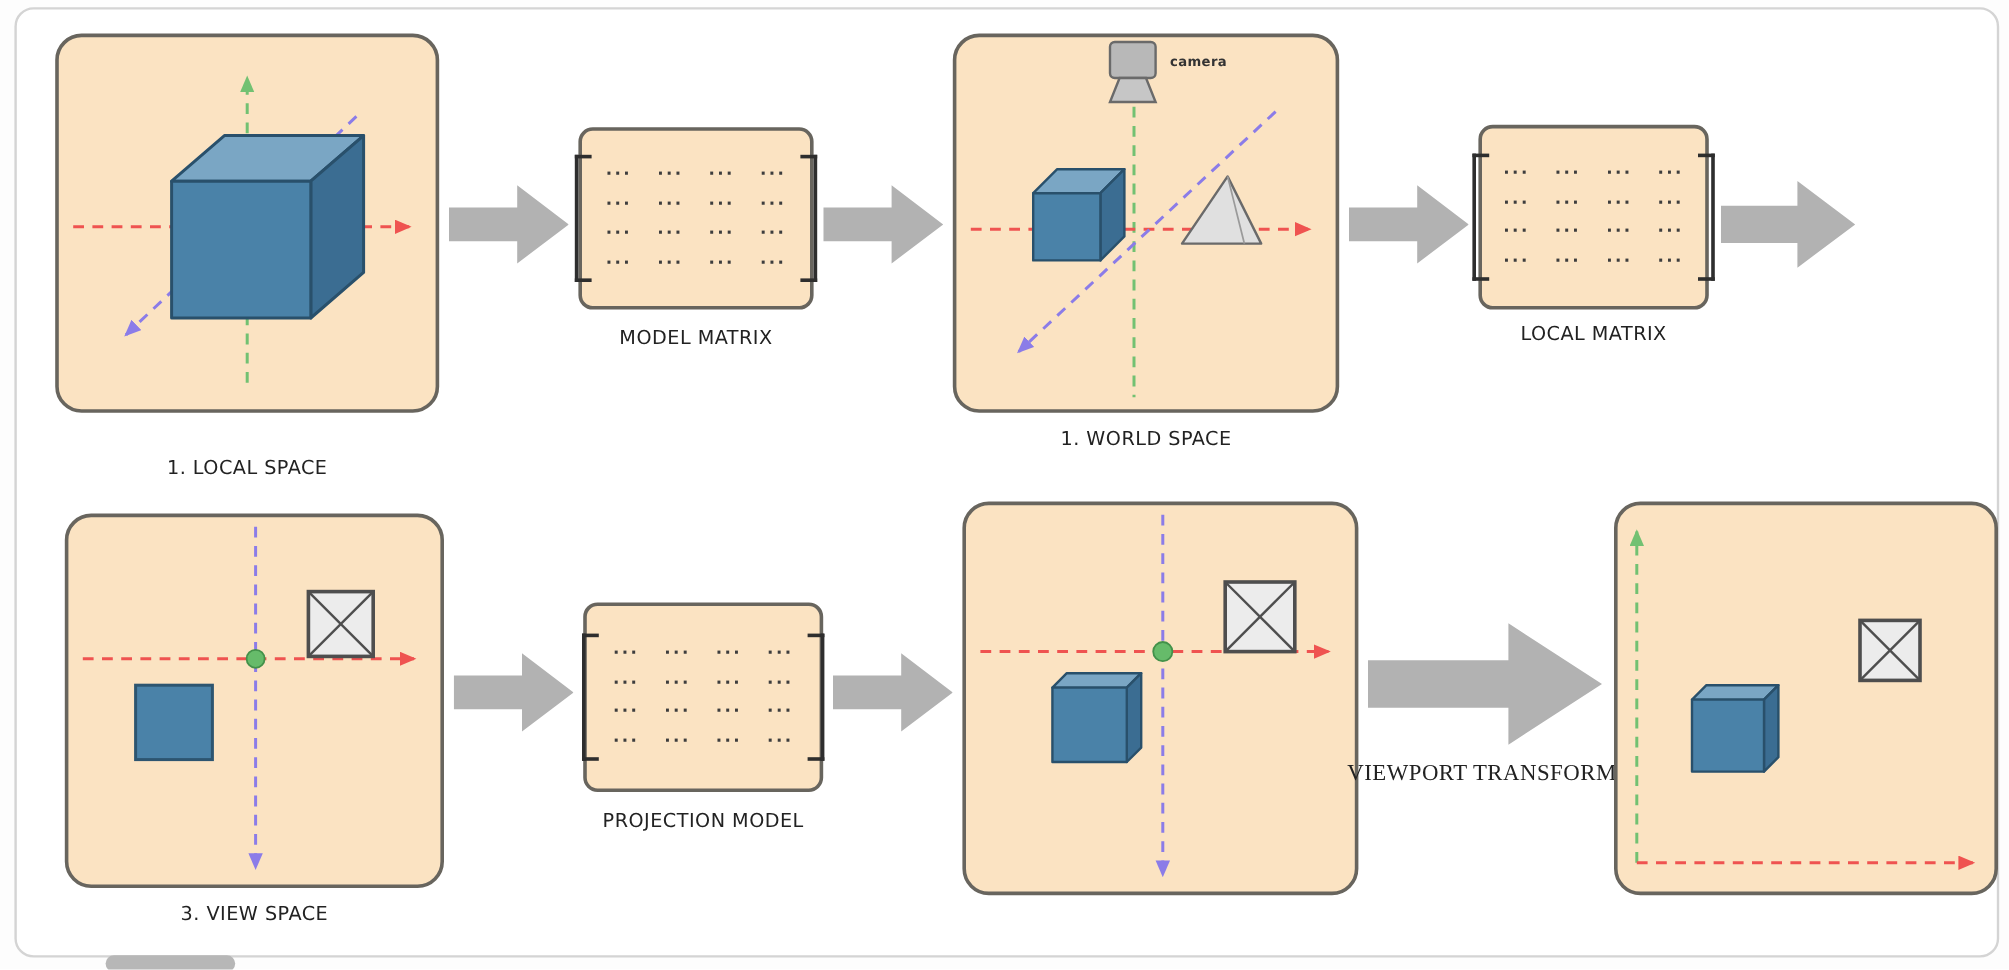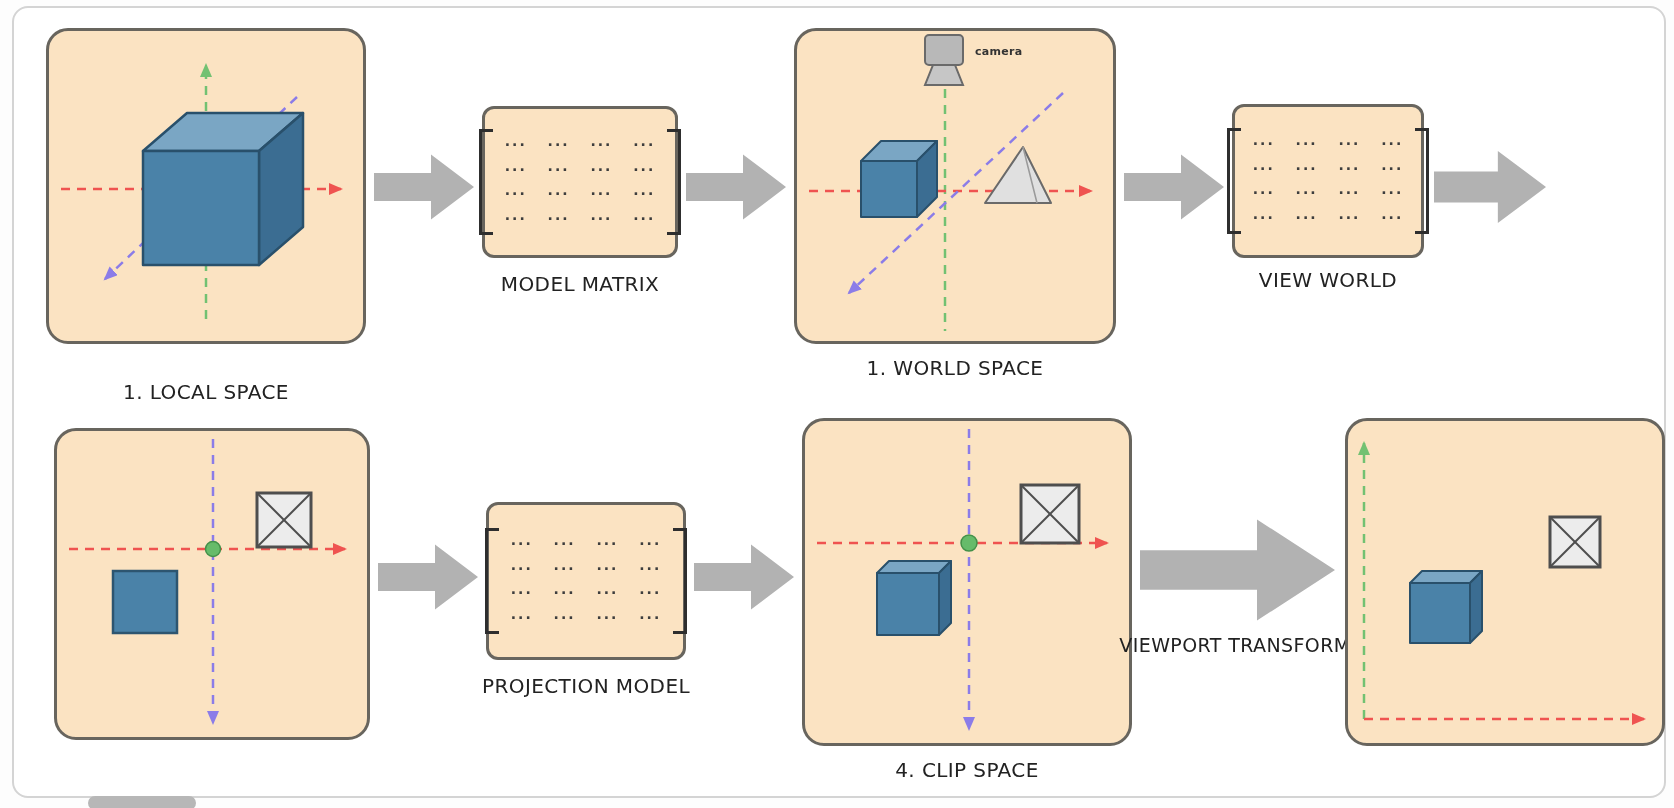--- a/index.html
+++ b/index.html
@@ -23,21 +23,21 @@
   .matrix-inner{display:flex;align-items:stretch;}
   .bracket{width:11px;}
   .bracket.left{border:3px solid #2e2e2e;border-right:none;}
   .bracket.right{border:3px solid #2e2e2e;border-left:none;}
   .dots{padding:4px 12px;text-align:center;}
   .dots div{
     font-size:14px;font-weight:bold;letter-spacing:2px;word-spacing:14px;
     color:#3d3d3d;line-height:1.75;white-space:pre;
   }
   .label{
-    position:absolute;font-size:20px;letter-spacing:0.4px;color:#222;
+    position:absolute;font-size:16px;letter-spacing:0.4px;color:#222;
     text-align:center;
   }
   .block-arrow{
     position:absolute;background:#b2b2b2;
     clip-path:polygon(0 31%,57% 31%,57% 6%,100% 50%,57% 94%,57% 69%,0 69%);
   }
   .camera-label{
     position:absolute;font-size:11px;font-weight:bold;color:#333;letter-spacing:0.3px;
   }
   .scroll-thumb{
@@ -128,37 +128,38 @@
       <div class="bracket left"></div>
       <div class="dots">
         <div>··· ··· ··· ···</div>
         <div>··· ··· ··· ···</div>
         <div>··· ··· ··· ···</div>
         <div>··· ··· ··· ···</div>
       </div>
       <div class="bracket right"></div>
     </div>
   </div>
-  <div class="label" style="left:1208px;top:268px;width:240px;">VIEW WORLD</div>
+  <div class="label" style="left:1208px;top:268px;width:240px;">LOCAL MATRIX</div>
 
   <div class="block-arrow" style="left:1434px;top:146px;width:112px;height:82px;"></div>
 
   <div class="panel" style="left:54px;top:428px;width:316px;height:312px;">
     <svg width="310" height="306" viewBox="0 0 310 306">
       <line x1="156" y1="8" x2="156" y2="292" stroke="#8b7ce8" stroke-width="2.5" stroke-dasharray="9 7" marker-end="url(#m-purple)"></line>
       <line x1="12" y1="118" x2="288" y2="118" stroke="#ef5350" stroke-width="2.5" stroke-dasharray="9 7" marker-end="url(#m-red)"></line>
       <circle cx="156" cy="118" r="7.5" fill="#66bb6a" stroke="#43914a" stroke-width="1.5"></circle>
       <g stroke="#4e4e4e">
         <rect x="200" y="62" width="54" height="54" fill="#ececec" stroke-width="3"></rect>
         <line x1="200" y1="62" x2="254" y2="116" stroke-width="2"></line>
         <line x1="254" y1="62" x2="200" y2="116" stroke-width="2"></line>
       </g>
       <rect x="56" y="140" width="64" height="62" fill="#4a82a8" stroke="#2d5570" stroke-width="2.5"></rect>
     </svg>
   </div>
+  <div class="label" style="left:54px;top:752px;width:316px;">3. VIEW SPACE</div>
 
   <div class="block-arrow" style="left:378px;top:540px;width:100px;height:74px;"></div>
 
   <div class="matrix-box" style="left:486px;top:502px;width:200px;height:158px;">
     <div class="matrix-inner">
       <div class="bracket left"></div>
       <div class="dots">
         <div>··· ··· ··· ···</div>
         <div>··· ··· ··· ···</div>
         <div>··· ··· ··· ···</div>
@@ -181,24 +182,23 @@
         <line x1="216" y1="64" x2="274" y2="122" stroke-width="2"></line>
         <line x1="274" y1="64" x2="216" y2="122" stroke-width="2"></line>
       </g>
       <g stroke="#29506b" stroke-width="2" stroke-linejoin="round">
         <polygon points="72,152 84,140 146,140 134,152" fill="#7aa6c4"></polygon>
         <polygon points="134,152 146,140 146,202 134,214" fill="#3b6d92"></polygon>
         <polygon points="72,152 72,214 134,214 134,152" fill="#4a82a8"></polygon>
       </g>
     </svg>
   </div>
-  <div class="label" style="left:802px;top:758px;width:330px;">4. CLIP SPACE</div>
 
   <div class="block-arrow" style="left:1140px;top:515px;width:195px;height:110px;clip-path:polygon(0 32%,60% 32%,60% 4%,100% 50%,60% 96%,60% 68%,0 68%);"></div>
-  <div class="label" style="left:1085px;top:634px;width:300px;font-size:19px;">VIEWPORT TRANSFORM</div>
+  <div class="label" style="left:1085px;top:634px;width:300px;font-size:19px;font-family:Liberation Serif, serif;">VIEWPORT TRANSFORM</div>
 
   <div class="panel" style="left:1345px;top:418px;width:320px;height:328px;">
     <svg width="314" height="322" viewBox="0 0 314 322">
       <line x1="16" y1="298" x2="16" y2="22" stroke="#72c172" stroke-width="2.5" stroke-dasharray="9 7" marker-end="url(#m-green)"></line>
       <line x1="16" y1="298" x2="296" y2="298" stroke="#ef5350" stroke-width="2.5" stroke-dasharray="9 7" marker-end="url(#m-red)"></line>
       <g stroke="#29506b" stroke-width="2" stroke-linejoin="round">
         <polygon points="62,162 74,150 134,150 122,162" fill="#7aa6c4"></polygon>
         <polygon points="122,162 134,150 134,210 122,222" fill="#3b6d92"></polygon>
         <polygon points="62,162 62,222 122,222 122,162" fill="#4a82a8"></polygon>
       </g>

